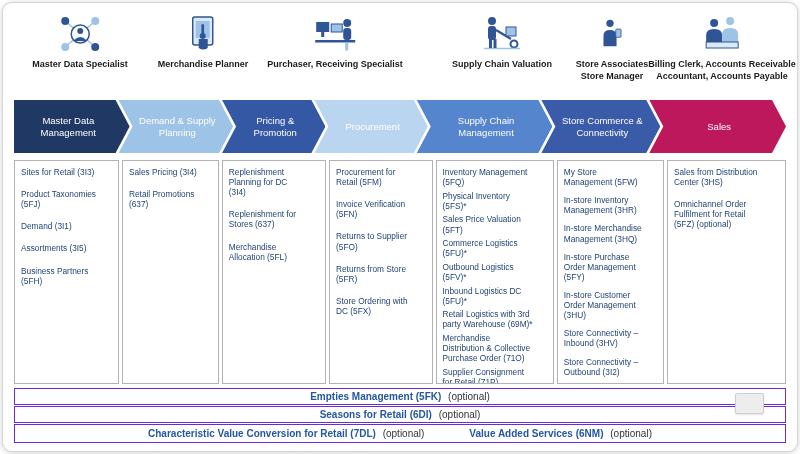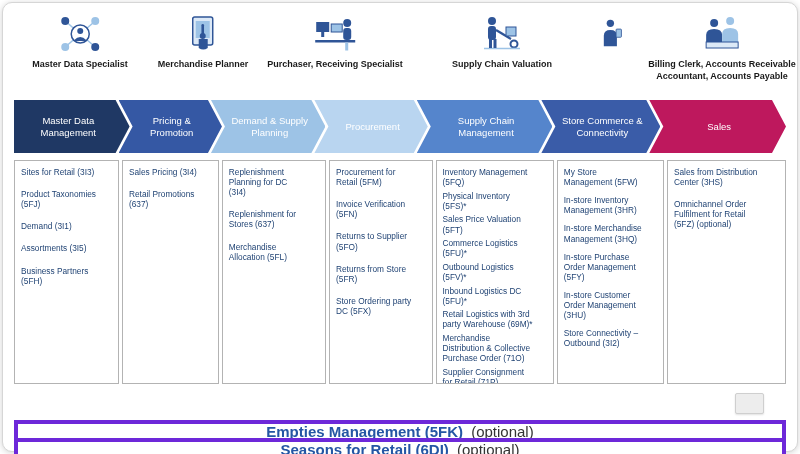--- a/index.html
+++ b/index.html
@@ -27,22 +27,22 @@
   .col{border:1px solid #b3b3b3;background:#fff;padding:6px 20px 4px 6px;overflow:hidden;box-sizing:border-box;}
   .item{color:#1F4273;font-size:8.3px;line-height:1.22;}
   .gap-lg .item{margin-bottom:12px;}
   .gap-md .item{margin-bottom:8px;}
   .gap-sm .item{margin-bottom:3.5px;}
 
   .w0{flex:104 1 0;} .w1{flex:93 1 0;} .w2{flex:103 1 0;} .w3{flex:102 1 0;}
   .w4{flex:122 1 0;} .w5{flex:107 1 0;} .w6{flex:123 1 0;}
 
   
-  .band{position:absolute;left:14px;right:14px;border:4px solid #6d28d9;background:#fff;
-        display:flex;align-items:center;justify-content:center;gap:45px;font-size:15px;margin-top:32px;}
+  .band{position:absolute;left:14px;right:14px;border:1px solid #6d28d9;background:#fff;
+        display:flex;align-items:center;justify-content:center;gap:45px;font-size:10px;}
   .band .bname{color:#2456A4;font-weight:700;}
   .band .bopt{color:#333;margin-left:4px;}
   .band1{top:388px;height:15px;}
   .band2{top:406px;height:15px;}
   .band3{top:424px;height:17px;}
 
   .overlay-box{position:absolute;right:36px;top:393px;width:27px;height:19px;background:#ededed;border:1px solid #cfcfcf;border-radius:2px;box-shadow:0 1px 2px rgba(0,0,0,.12);}
 </style>
 </head>
 <body>
@@ -120,20 +120,24 @@
           <div></div>
       </div>
     </div>
 
     <div class="persona" style="left:602px">
       <svg class="picon" viewBox="0 0 44 40" width="36">
         <circle cx="20" cy="7" r="4.5" fill="#2F5597"></circle>
         <path d="M12 35 v-13 q0 -7 8 -7 t8 7 v13 z" fill="#2F5597"></path>
         <rect x="27" y="14" width="6.5" height="10" rx="1" fill="#9DC3E6" stroke="#2F5597"></rect>
       </svg>
+      <div class="plabel">
+        <div>Store Associates</div>
+          <div>Store Manager</div>
+      </div>
     </div>
 
     <div class="persona" style="left:712px">
       <svg class="picon" viewBox="0 0 44 40" width="44">
         <circle cx="14" cy="9" r="4" fill="#2F5597"></circle>
         <path d="M6 28 v-7 q0 -6 8 -6 t8 6 v7 z" fill="#2F5597"></path>
         <circle cx="30" cy="7" r="4" fill="#9DC3E6"></circle>
         <path d="M22 28 v-8 q0 -6 8 -6 t8 6 v8 z" fill="#9DC3E6"></path>
         <rect x="6" y="28" width="32" height="6" fill="#DCE9F7" stroke="#2F5597"></rect>
       </svg>
@@ -141,25 +145,25 @@
         <div>Billing Clerk, Accounts Receivable</div>
           <div>Accountant, Accounts Payable</div>
       </div>
     </div>
   </div>
 
   <div class="chevrons">
     <div class="chev first w0" style="background-color: rgb(31, 56, 100);">
         <span>Master Data Management</span>
       </div>
+    <div class="chev w2" style="background-color: rgb(157, 195, 230);">
+        <span>Demand &amp; Supply Planning</span>
+      </div>
     <div class="chev w1" style="background-color: rgb(53, 88, 164);">
         <span>Pricing &amp; Promotion</span>
-      </div>
-    <div class="chev w2" style="background-color: rgb(157, 195, 230);">
-        <span>Demand &amp; Supply Planning</span>
       </div>
     <div class="chev w3" style="background-color: rgb(185, 213, 240);">
         <span>Procurement</span>
       </div>
     <div class="chev w4" style="background-color: rgb(85, 133, 204);">
         <span>Supply Chain Management</span>
       </div>
     <div class="chev w5" style="background-color: rgb(58, 92, 168);">
         <span>Store Commerce &amp; Connectivity</span>
       </div>
@@ -183,39 +187,40 @@
     <div class="col gap-lg w2">
       <div class="item">Replenishment Planning for DC (3I4)</div>
       <div class="item">Replenishment for Stores (637)</div>
       <div class="item">Merchandise Allocation (5FL)</div>
     </div>
     <div class="col gap-lg w3">
       <div class="item">Procurement for Retail (5FM)</div>
       <div class="item">Invoice Verification (5FN)</div>
       <div class="item">Returns to Supplier (5FO)</div>
       <div class="item">Returns from Store (5FR)</div>
-      <div class="item">Store Ordering party DC (5FX)</div>
+      <div class="item">Store Ordering with DC (5FX)</div>
     </div>
     <div class="col gap-sm w4">
       <div class="item">Inventory Management (5FQ)</div>
       <div class="item">Physical Inventory (5FS)*</div>
       <div class="item">Sales Price Valuation (5FT)</div>
       <div class="item">Commerce Logistics (5FU)*</div>
       <div class="item">Outbound Logistics (5FV)*</div>
       <div class="item">Inbound Logistics DC (5FU)*</div>
       <div class="item">Retail Logistics with 3rd party Warehouse (69M)*</div>
       <div class="item">Merchandise Distribution &amp; Collective Purchase Order (71O)</div>
       <div class="item">Supplier Consignment for Retail (71P)</div>
     </div>
     <div class="col gap-md w5">
       <div class="item">My Store Management (5FW)</div>
       <div class="item">In-store Inventory Management (3HR)</div>
       <div class="item">In-store Merchandise Management (3HQ)</div>
       <div class="item">In-store Purchase Order Management (5FY)</div>
       <div class="item">In-store Customer Order Management (3HU)</div>
+      <div class="item">Store Connectivity – Inbound (3HV)</div>
       <div class="item">Store Connectivity – Outbound (3I2)</div>
     </div>
     <div class="col gap-lg w6">
       <div class="item">Sales from Distribution Center (3HS)</div>
       <div class="item">Omnichannel Order Fulfilment for Retail (5FZ) (optional)</div>
     </div>
   </div>
 
   <div class="band band1">
     <span>
@@ -224,19 +229,23 @@
     </span>
   </div>
   <div class="band band2">
     <span>
       <span class="bname">Seasons for Retail (6DI)</span>
       <span class="bopt">(optional)</span>
     </span>
   </div>
   <div class="band band3">
     <span>
+      <span class="bname">Characteristic Value Conversion for Retail (7DL)</span>
+      <span class="bopt">(optional)</span>
+    </span>
+    <span>
       <span class="bname">Value Added Services (6NM)</span>
       <span class="bopt">(optional)</span>
     </span>
   </div>
 
   <div class="overlay-box"></div>
 </div>
 
 </body></html>

